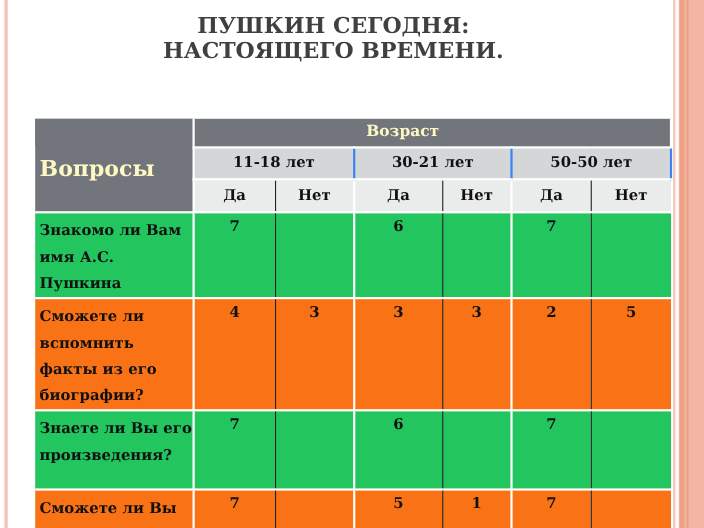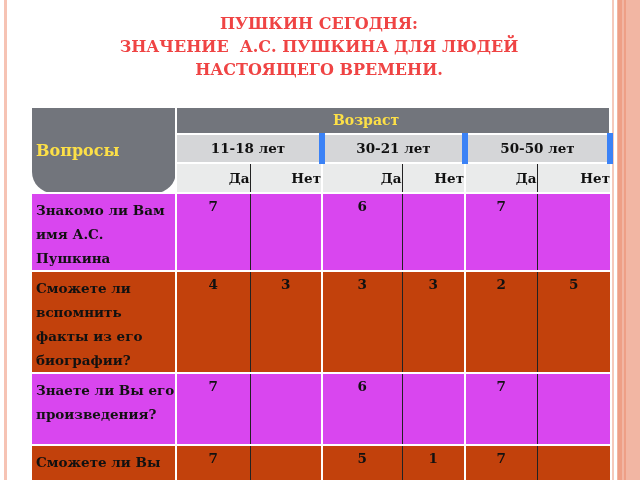--- a/index.html
+++ b/index.html
@@ -15,60 +15,59 @@
   .right-band {
     position:absolute; left:612px; top:0; width:28px; height:480px;
     background:#f2b6a3;
   }
   .right-band .line1 { position:absolute; left:0; top:0; width:2px; height:480px; background:#f5c9bb; }
   .right-band .gap { position:absolute; left:2px; top:0; width:3px; height:480px; background:#ffffff; }
   .right-band .line2 { position:absolute; left:6px; top:0; width:4px; height:480px; background:#ee9f86; }
   .right-band .line3 { position:absolute; left:12px; top:0; width:2px; height:480px; background:#ee9f86; }
 
   .title {
-    position:absolute; left:24px; top:12px; width:590px;
-    text-align:center; font-weight:bold; font-size:16px; line-height:23px;
-    color:#ef4444;
+    position:absolute; left:8px; top:12px; width:590px;
+    text-align:center; font-weight:bold; font-size:20px; line-height:23px;
+    color:#404040;
   }
   .title div { white-space:pre; }
 
   table {
     position:absolute; left:32px; top:108px;
     border-collapse:collapse; table-layout:fixed;
     width:578px;
     font-size:13.5px; font-weight:bold; color:#111;
   }
   td, th { padding:0; vertical-align:top; }
-  .h1 td { background:#72757c; height:25px; color:#fde047; border-right:2px solid #fff; border-bottom:2px solid #fff; }
+  .h1 td { background:#72757c; height:25px; color:#fef9c3; border-right:2px solid #fff; border-bottom:2px solid #fff; }
   .h1 td.age { text-align:left; padding-left:156px; font-size:14px; line-height:25px; }
-  .q-head { background:#d5d6d8; padding:6px 0 0 4px; border-right:2px solid #fff; border-bottom:2px solid #fff; font-size:16px;border-radius:21px; }
-  .h2 td.grp { background:#d5d6d8; height:27px; text-align:center; line-height:27px; border-right:6px solid #3b82f6; border-bottom:2px solid #fff; }
-  .h3 td { background:#eaebeb; height:28px; text-align:right; line-height:28px; }
+  .q-head { background:#d5d6d8; padding:6px 0 0 4px; border-right:2px solid #fff; border-bottom:2px solid #fff; font-size:20px; }
+  .h2 td.grp { background:#d5d6d8; height:27px; text-align:center; line-height:27px; border-right:2px solid #3b82f6; border-bottom:2px solid #fff; }
+  .h3 td { background:#eaebeb; height:28px; text-align:center; line-height:28px; }
   .row td { text-align:center; padding-top:4px; }
   .row td.q { text-align:left; padding:4px 0 0 4px; line-height:24px; border-right:2px solid #fff; }
-  .row.dark td { background:#d946ef;margin-top:20px; }
-  .row.light td { background:#c2410c; }
+  .row.dark td { background:#22c55e;margin-top:20px; }
+  .row.light td { background:#f97316; }
   .row td, .h3 td { border-bottom:2px solid #fff; }
   .bk { border-right:1.5px solid #222 !important; }
   .wt { border-right:2px solid #fff !important; }
 </style>
 </head>
 <body>
 
 <div class="left-rule"></div>
 <div class="right-band">
   <div class="line1"></div>
     <div class="gap"></div>
     <div class="line2"></div>
     <div class="line3"></div>
 </div>
 
 <div class="title">
   <div>ПУШКИН СЕГОДНЯ:</div>
-  <div>ЗНАЧЕНИЕ  А.С. ПУШКИНА ДЛЯ ЛЮДЕЙ</div>
   <div>НАСТОЯЩЕГО ВРЕМЕНИ.</div>
 </div>
 
 <table>
   <colgroup>
     <col style="width:144px">
       <col style="width:74px">
       <col style="width:72px">
     <col style="width:80px">
       <col style="width:63px">

